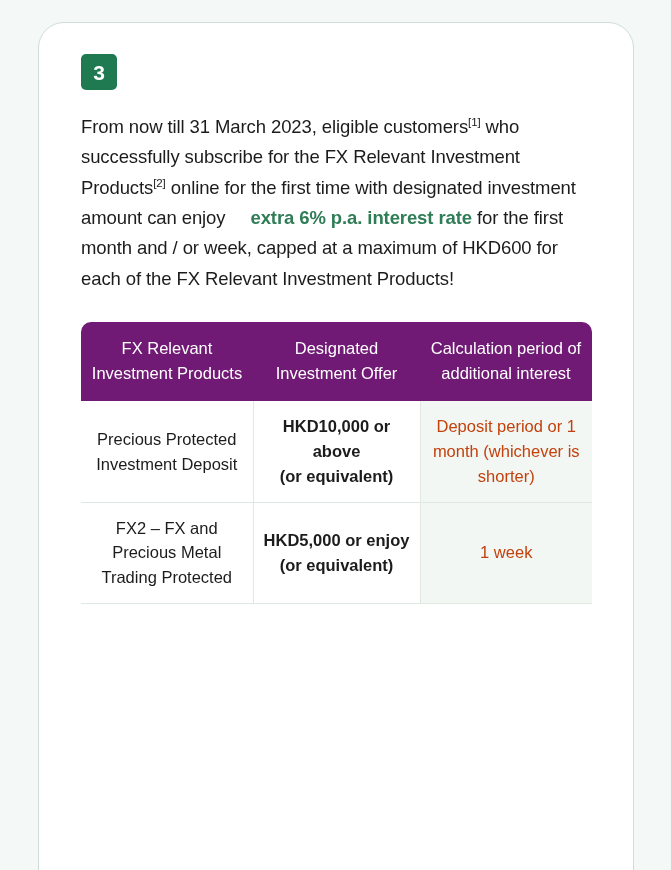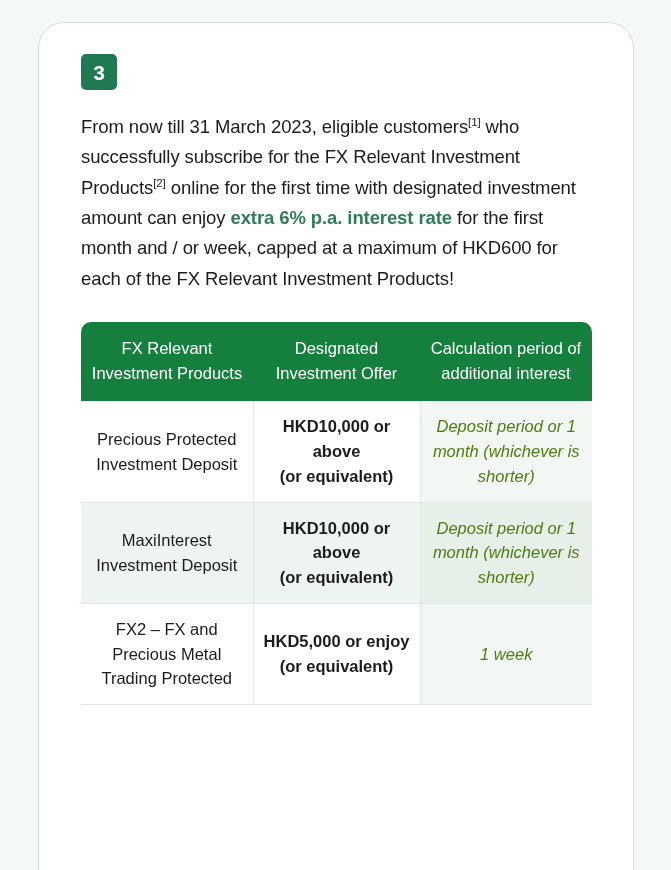--- a/index.html
+++ b/index.html
@@ -79,20 +79,21 @@
     max-width: 514px;
   }
   .body-text sup {
     font-size: 11.5px;
     vertical-align: super;
     line-height: 0;
   }
   .hl {
     color: #2f7d56;
     font-weight: bold;
+    margin-left: 20px;
   }
 
   
   .table-wrap {
     margin-top: 28px;
     width: 511px;
   }
   table.offer-table {
     border-collapse: collapse;
     width: 511px;
@@ -100,41 +101,40 @@
   }
   table.offer-table th,
   table.offer-table td {
     text-align: center;
     vertical-align: middle;
     font-size: 16.5px;
     line-height: 1.5;
     padding: 13px 8px;
   }
   table.offer-table thead th {
-    background: #15803d;
+    background: #701a75;
     color: #ffffff;
     font-weight: normal;
     padding: 14px 10px 16px;
   }
   table.offer-table thead th:first-child {
     border-top-left-radius: 10px;
   }
   table.offer-table thead th:last-child {
     border-top-right-radius: 10px;
     text-align: center;
   }
   table.offer-table tbody td {
     color: #1c1c1c;
     border-bottom: 1px solid #dfe8e3;
     border-right: 1px solid #dfe8e3;
   }
   table.offer-table tbody td:last-child {
     border-right: none;
-    color: #4d7c0f;
-    font-style: italic;
+    color: #c2410c;
   }
   table.offer-table tbody tr.alt td {
     background: #eef4f0;
   }
   table.offer-table tbody tr.alt td:last-child {
     background: #e7efe9;
   }
   table.offer-table tbody tr:not(.alt) td:last-child {
     background: #f3f7f4;
   }
@@ -175,28 +175,20 @@
           </thead>
           <tbody>
             <tr>
               <td>Precious Protected Investment Deposit</td>
               <td>
                 <span class="cell-line">HKD10,000 or above</span>
                 <span class="cell-line">(or equivalent)</span>
               </td>
               <td>Deposit period or 1 month (whichever is shorter)</td>
             </tr>
-            <tr class="alt">
-              <td>MaxiInterest Investment Deposit</td>
-              <td>
-                <span class="cell-line">HKD10,000 or above</span>
-                <span class="cell-line">(or equivalent)</span>
-              </td>
-              <td>Deposit period or 1 month (whichever is shorter)</td>
-            </tr>
             <tr>
               <td>FX2 – FX and Precious Metal Trading Protected</td>
               <td>
                 <span class="cell-line">HKD5,000 or enjoy</span>
                 <span class="cell-line">(or equivalent)</span>
               </td>
               <td>1 week</td>
             </tr>
           </tbody>
         </table>

